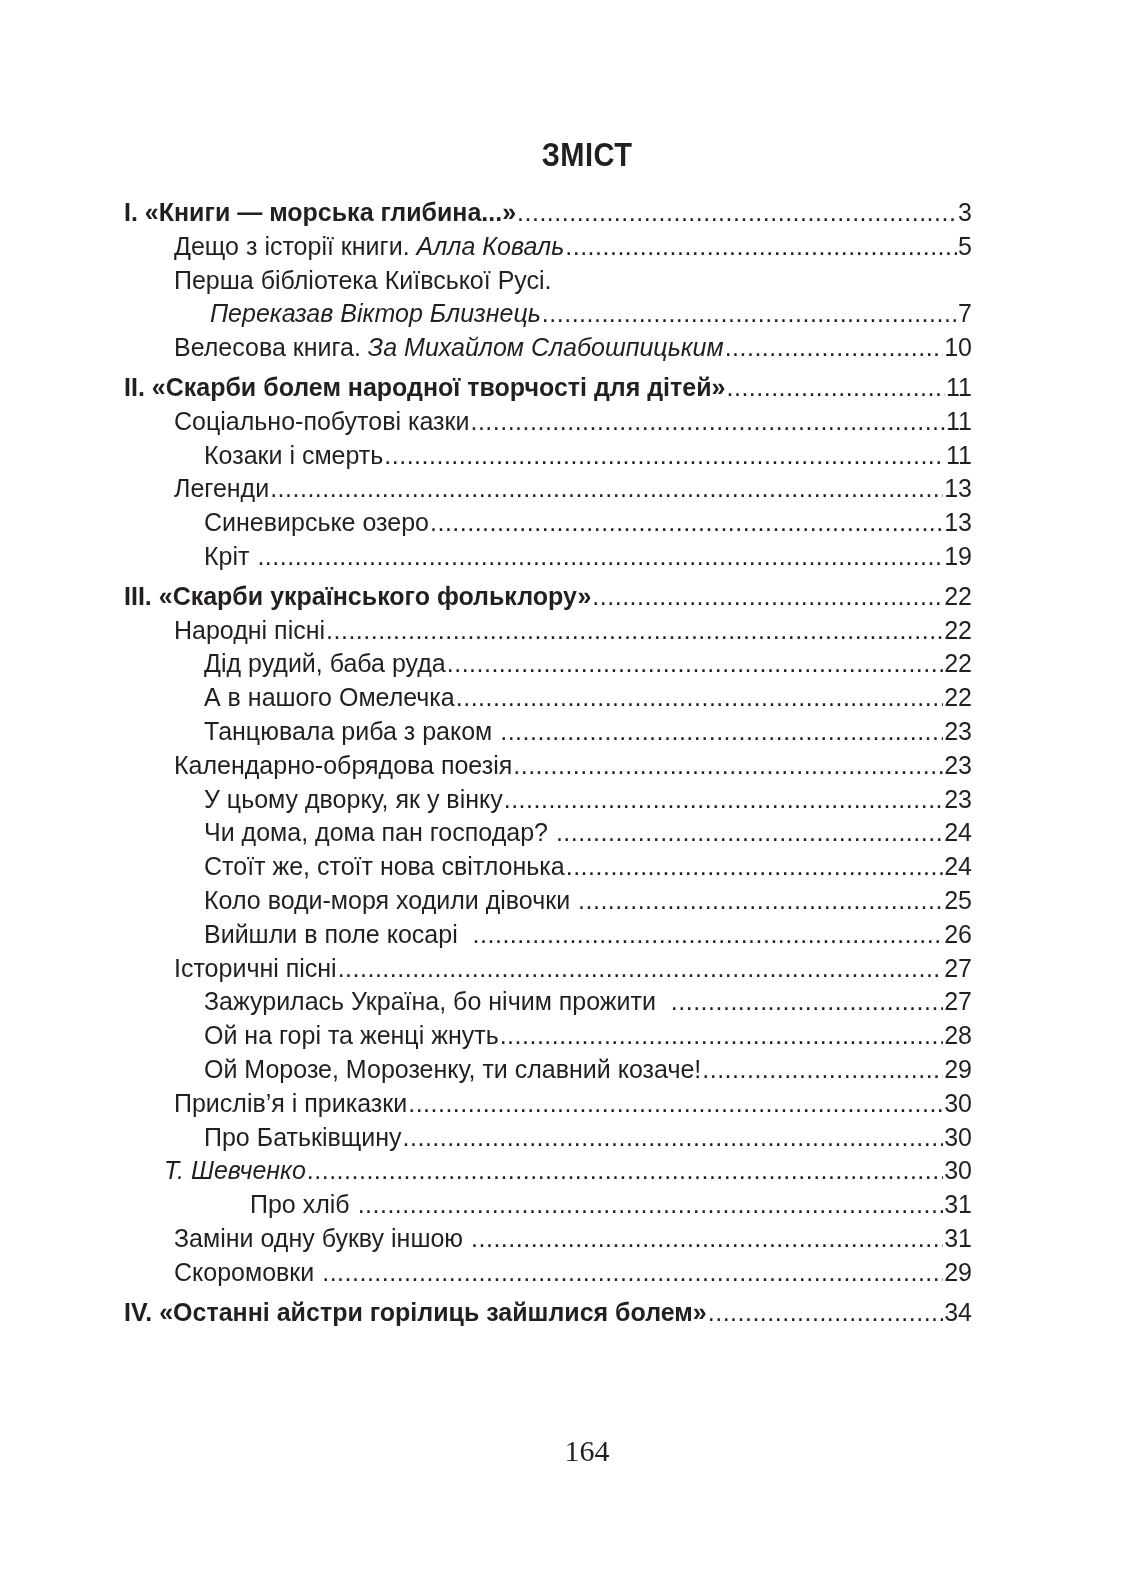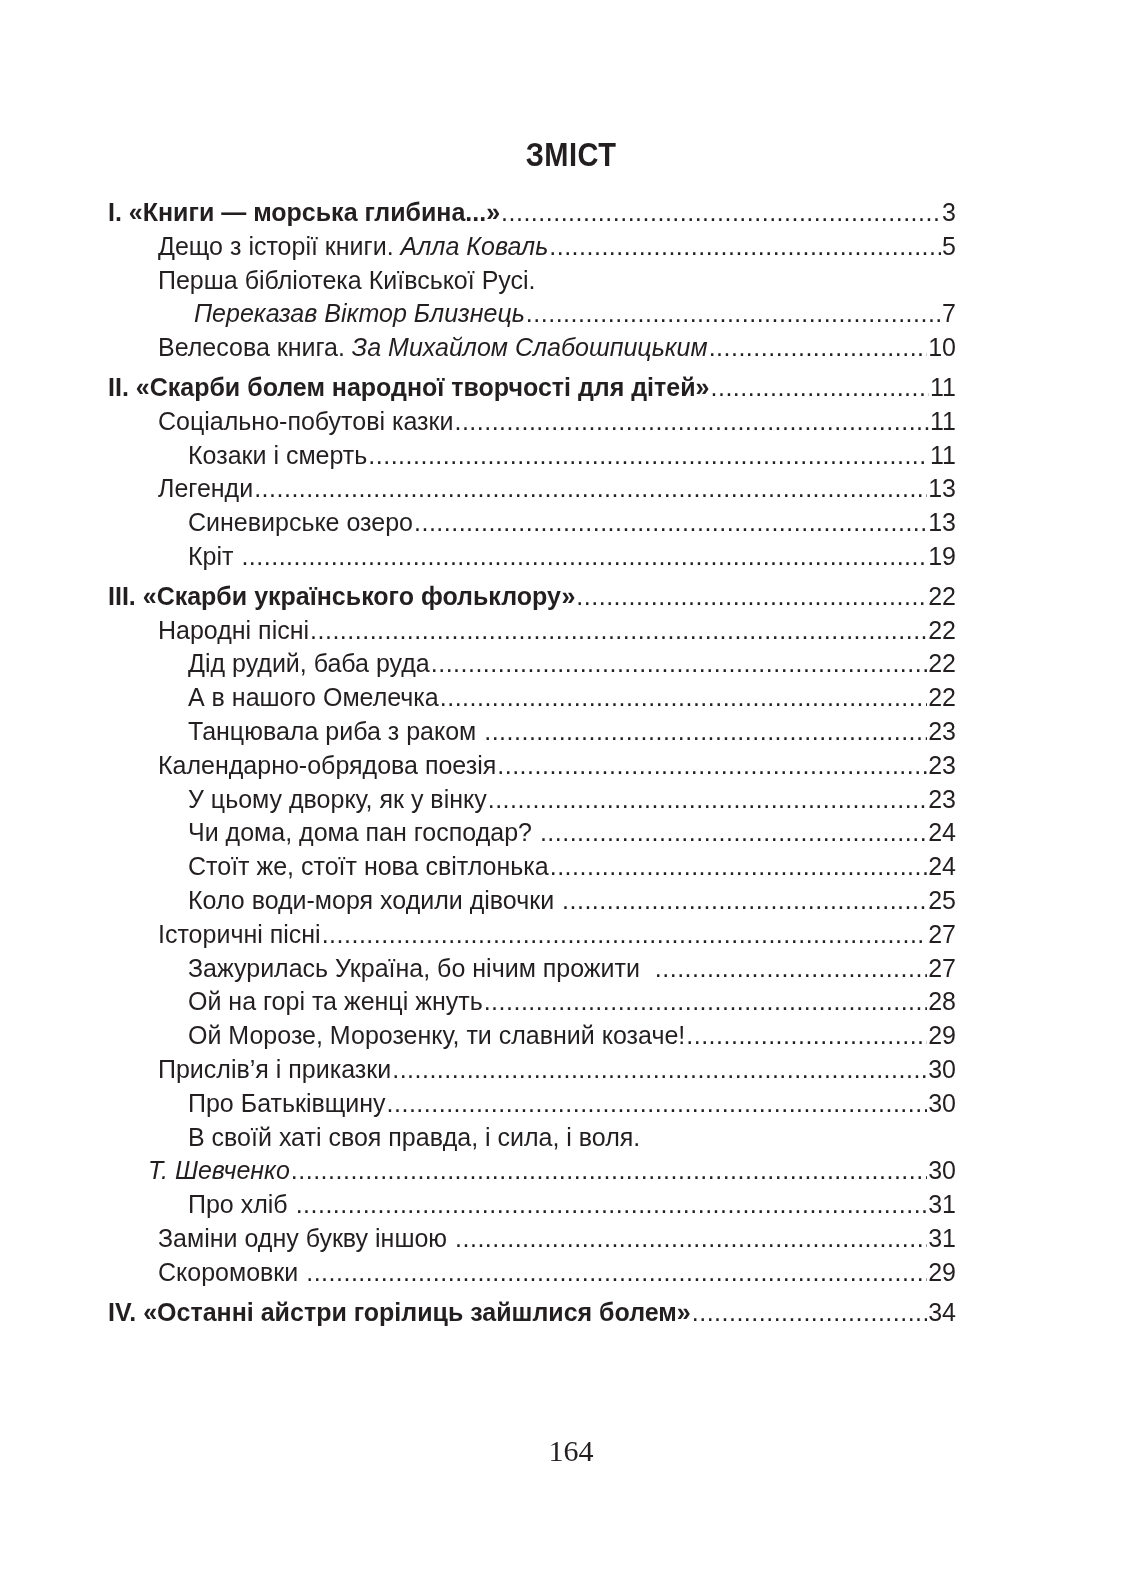--- a/index.html
+++ b/index.html
@@ -1,17 +1,17 @@
 <!DOCTYPE html>
 <html><head>
   <meta charset="utf-8">
   <style>
     html, body { margin: 0; padding: 0; background: #ffffff; }
     body { width: 1142px; height: 1575px; position: relative; overflow: hidden; color: #231f20; }
-    .page { position: absolute; left: 0; top: 0; width: 1054px; height: 1575px; }
+    .page { position: absolute; left: 16px; top: 0; width: 1054px; height: 1575px; }
     .title {
       position: absolute; left: 0; width: 1142px; top: 136px; text-align: center;
       font-family: "Liberation Sans", "DejaVu Sans", sans-serif; font-weight: bold;
       font-size: 33px; letter-spacing: 0.5px; transform: scaleX(0.88);
     }
     .toc { position: absolute; left: 108px; top: 196px; width: 848px; }
     .row {
       position: relative; height: 33.8px; display: flex; align-items: baseline;
       font-family: Liberation Sans, sans-serif; font-size: 25px; line-height: 33.8px;
       white-space: nowrap;
@@ -140,20 +140,25 @@
       <div class="row l2">
         <span class="label"><span style="white-space: pre;">Стоїт же, стоїт нова світлонька</span><span class="it"></span></span>
         <span class="dots"></span>
         <span class="pg">24</span>
       </div>
       <div class="row l2">
         <span class="label"><span style="white-space: pre;">Коло води-моря ходили дівочки </span><span class="it"></span></span>
         <span class="dots"></span>
         <span class="pg">25</span>
       </div>
+      <div class="row l2">
+        <span class="label"><span style="white-space: pre;">Вийшли в поле косарі  </span><span class="it"></span></span>
+        <span class="dots"></span>
+        <span class="pg">26</span>
+      </div>
       <div class="row l1">
         <span class="label"><span style="white-space: pre;">Історичні пісні</span><span class="it"></span></span>
         <span class="dots"></span>
         <span class="pg">27</span>
       </div>
       <div class="row l2">
         <span class="label"><span style="white-space: pre;">Зажурилась Україна, бо нічим прожити  </span><span class="it"></span></span>
         <span class="dots"></span>
         <span class="pg">27</span>
       </div>
@@ -169,31 +174,28 @@
       </div>
       <div class="row l1">
         <span class="label"><span style="white-space: pre;">Прислів’я і приказки</span><span class="it"></span></span>
         <span class="dots"></span>
         <span class="pg">30</span>
       </div>
       <div class="row l2">
         <span class="label"><span style="white-space: pre;">Про Батьківщину</span><span class="it"></span></span>
         <span class="dots"></span>
         <span class="pg">30</span>
-      </div>
-      <div class="row l2">
-        <span class="label"><span style="white-space: pre;">В своїй хаті своя правда, і сила, і воля.</span><span class="it"></span></span>
       </div>
       <div class="row l2i">
         <span class="label"><span style="white-space: pre;"></span><span class="it">Т. Шевченко</span></span>
         <span class="dots"></span>
         <span class="pg">30</span>
       </div>
       <div class="row l2">
-        <span class="label"><span style="white-space: pre;">Про хліб </span><span class="it"></span></span>
+        <span class="label"><span style="white-space: pre; margin-left: 46px;">Про хліб </span><span class="it"></span></span>
         <span class="dots"></span>
         <span class="pg">31</span>
       </div>
       <div class="row l1">
         <span class="label"><span style="white-space: pre;">Заміни одну букву іншою </span><span class="it"></span></span>
         <span class="dots"></span>
         <span class="pg">31</span>
       </div>
       <div class="row l1">
         <span class="label"><span style="white-space: pre;">Скоромовки </span><span class="it"></span></span>

